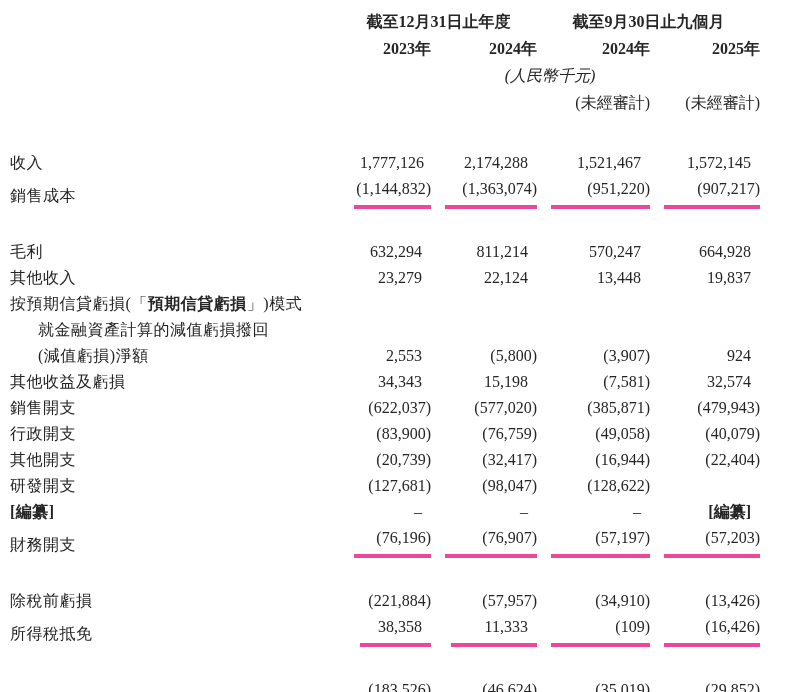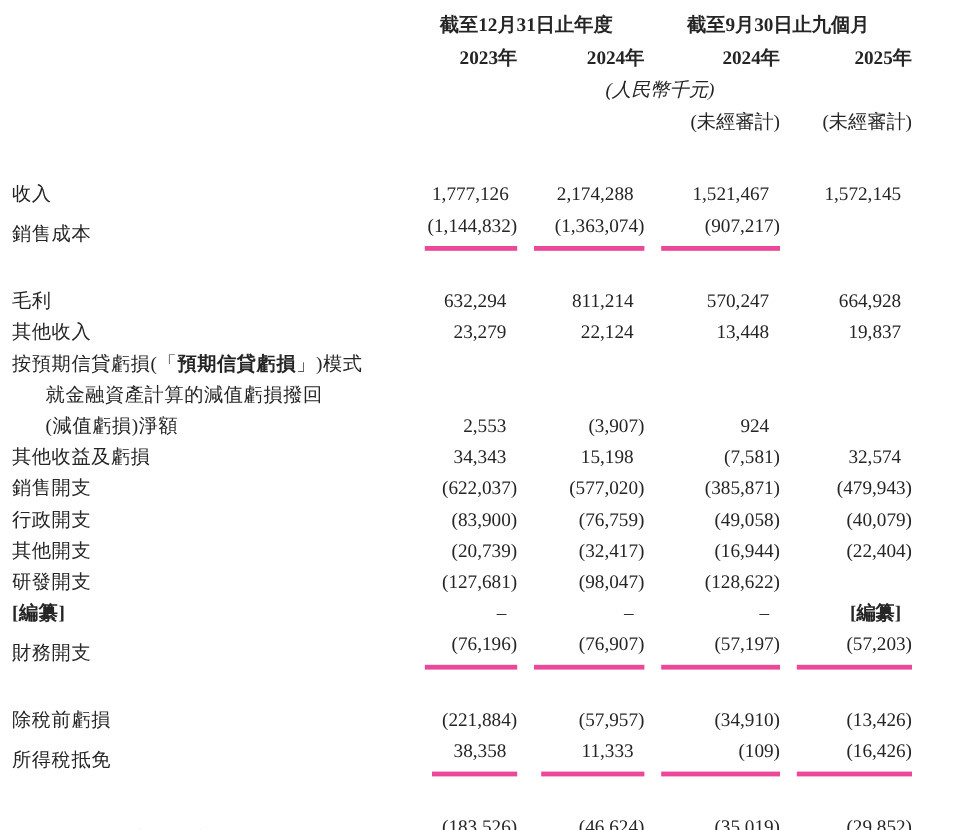--- a/index.html
+++ b/index.html
@@ -84,20 +84,21 @@
         <div class="cell lbl">收入</div>
         <div class="cell num pos">1,777,126</div>
         <div class="cell num pos">2,174,288</div>
         <div class="cell num pos">1,521,467</div>
         <div class="cell num pos">1,572,145</div>
       </div>
       <div class="row u1">
         <div class="cell lbl">銷售成本</div>
         <div class="cell num">(1,144,832)</div>
         <div class="cell num">(1,363,074)</div>
+        <div class="cell num">(951,220)</div>
         <div class="cell num">(907,217)</div>
       </div>
       <div class="spacer"></div>
       <div class="row">
         <div class="cell lbl">毛利</div>
         <div class="cell num pos">632,294</div>
         <div class="cell num pos">811,214</div>
         <div class="cell num pos">570,247</div>
         <div class="cell num pos">664,928</div>
       </div>
@@ -118,20 +119,21 @@
       <div class="row">
         <div class="cell lbl ind">就金融資產計算的減值虧損撥回</div>
         <div class="cell num"></div>
         <div class="cell num"></div>
         <div class="cell num"></div>
         <div class="cell num"></div>
       </div>
       <div class="row">
         <div class="cell lbl ind">(減值虧損)淨額</div>
         <div class="cell num pos">2,553</div>
+        <div class="cell num">(5,800)</div>
         <div class="cell num">(3,907)</div>
         <div class="cell num pos">924</div>
       </div>
       <div class="row">
         <div class="cell lbl">其他收益及虧損</div>
         <div class="cell num pos">34,343</div>
         <div class="cell num pos">15,198</div>
         <div class="cell num">(7,581)</div>
         <div class="cell num pos">32,574</div>
       </div>

